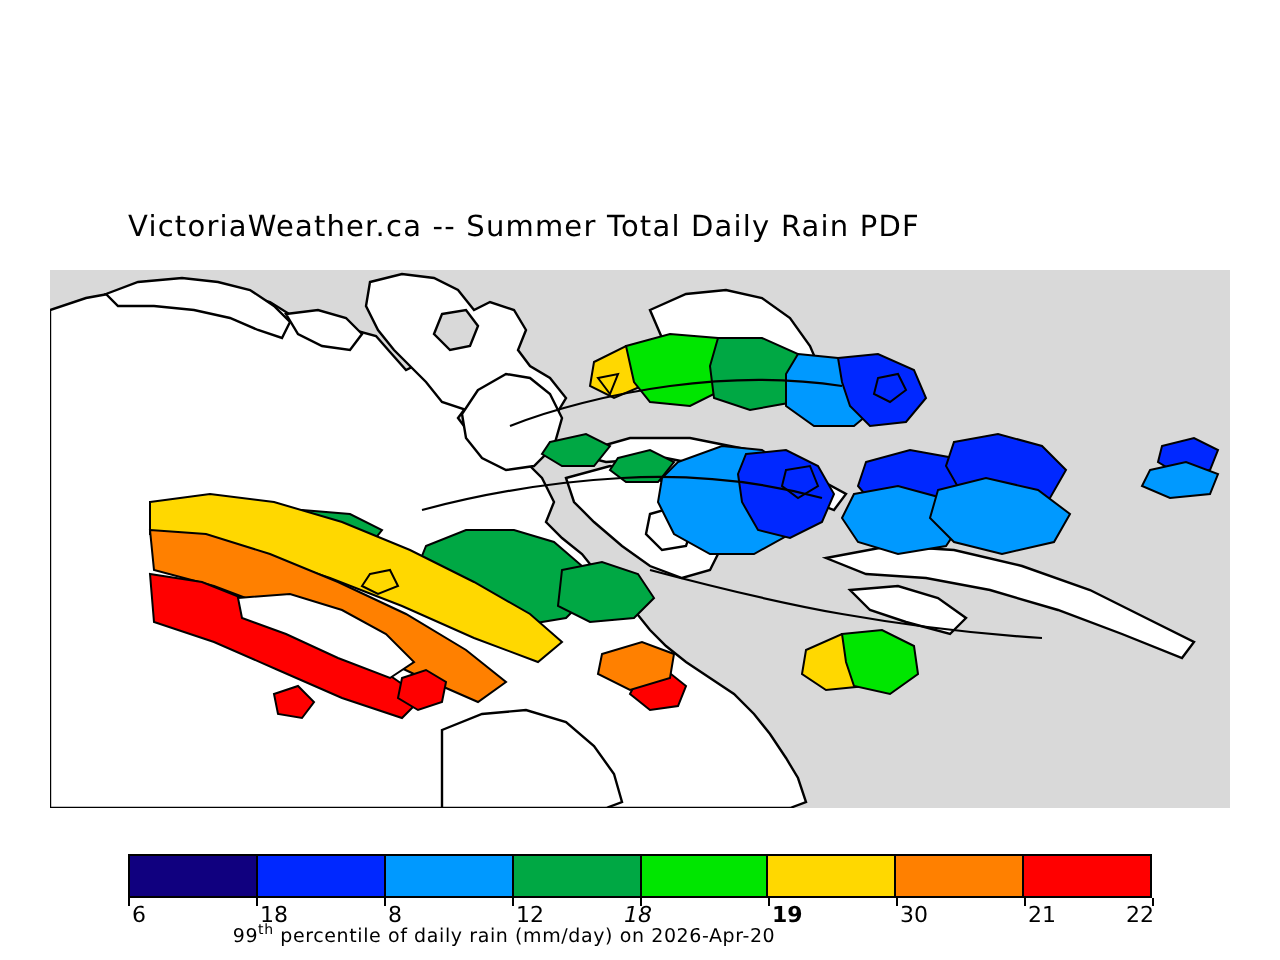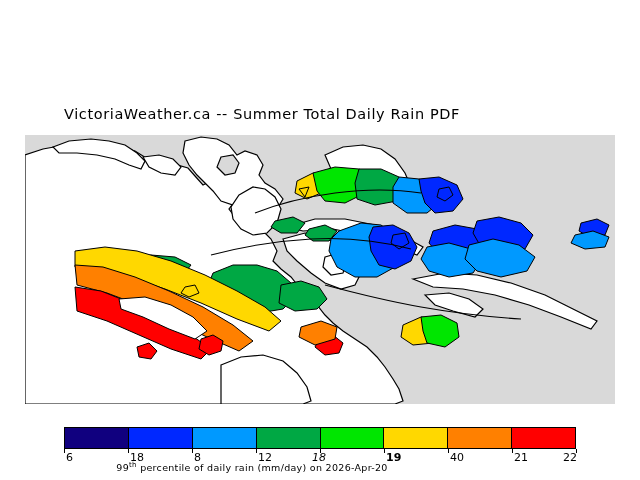--- a/index.html
+++ b/index.html
@@ -265,21 +265,21 @@
       <div class="cb-tick-label" style="left: 66px;">18</div>
       <div class="cb-tick-mark" style="left: 128px;"></div>
       <div class="cb-tick-label" style="left: 130px;">8</div>
       <div class="cb-tick-mark" style="left: 192px;"></div>
       <div class="cb-tick-label" style="left: 194px;">12</div>
       <div class="cb-tick-mark" style="left: 256px;"></div>
       <div class="cb-tick-label" style="left: 248px; font-style: italic;">18</div>
       <div class="cb-tick-mark" style="left: 320px;"></div>
       <div class="cb-tick-label" style="left: 322px; font-weight: bold;">19</div>
       <div class="cb-tick-mark" style="left: 384px;"></div>
-      <div class="cb-tick-label" style="left: 386px;">40</div>
+      <div class="cb-tick-label" style="left: 386px;">30</div>
       <div class="cb-tick-mark" style="left: 448px;"></div>
       <div class="cb-tick-label" style="left: 450px;">21</div>
       <div class="cb-tick-mark" style="left: 512px;"></div>
       <div class="cb-tick-label" style="left: 499px;">22</div>
     </div>
 
   <div id="cb-caption">
     <span>99</span><sup>th</sup><span> percentile of daily rain (mm/day) on 2026-Apr-20</span>
   </div>
 

